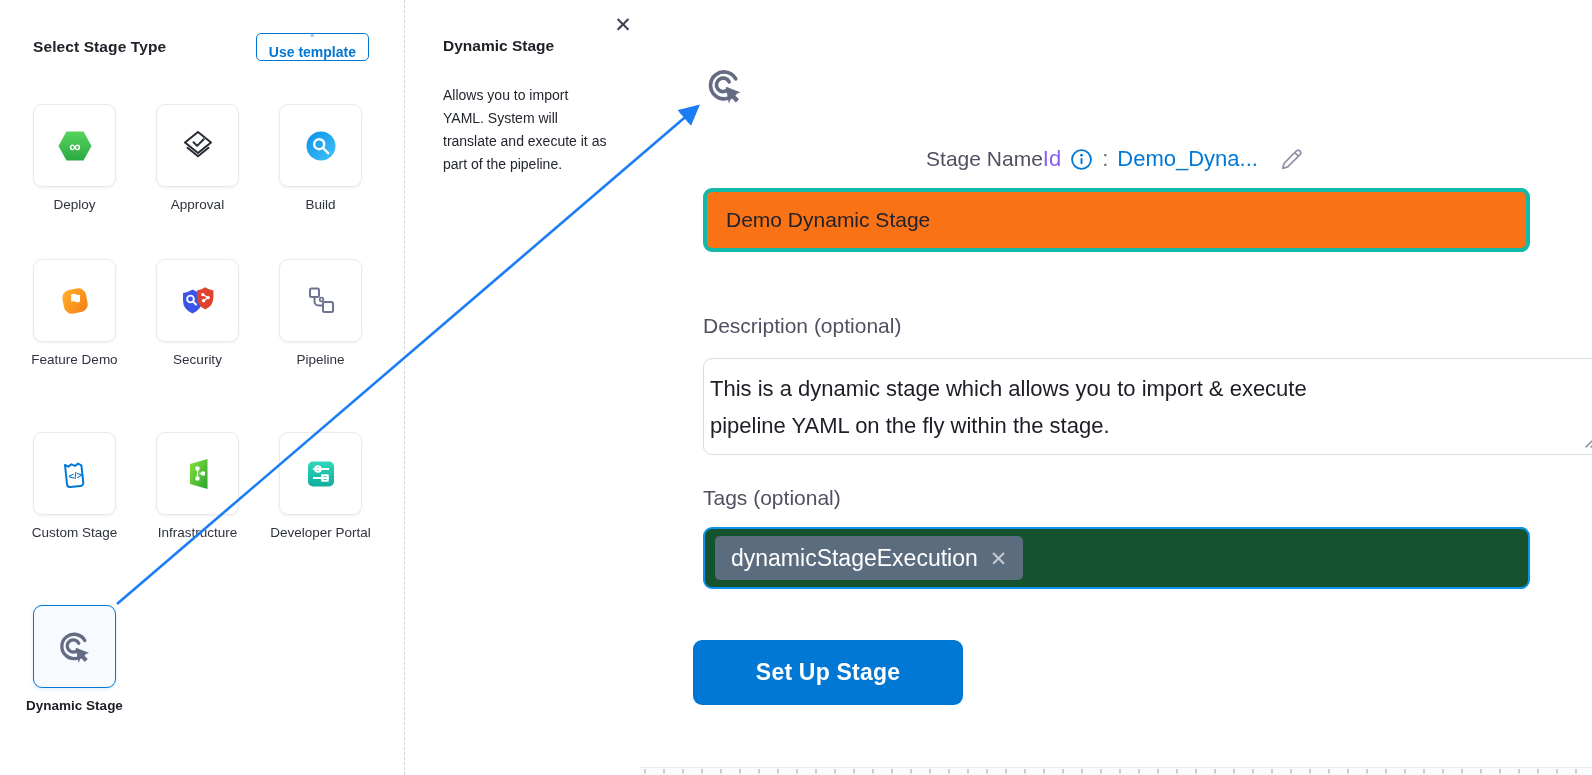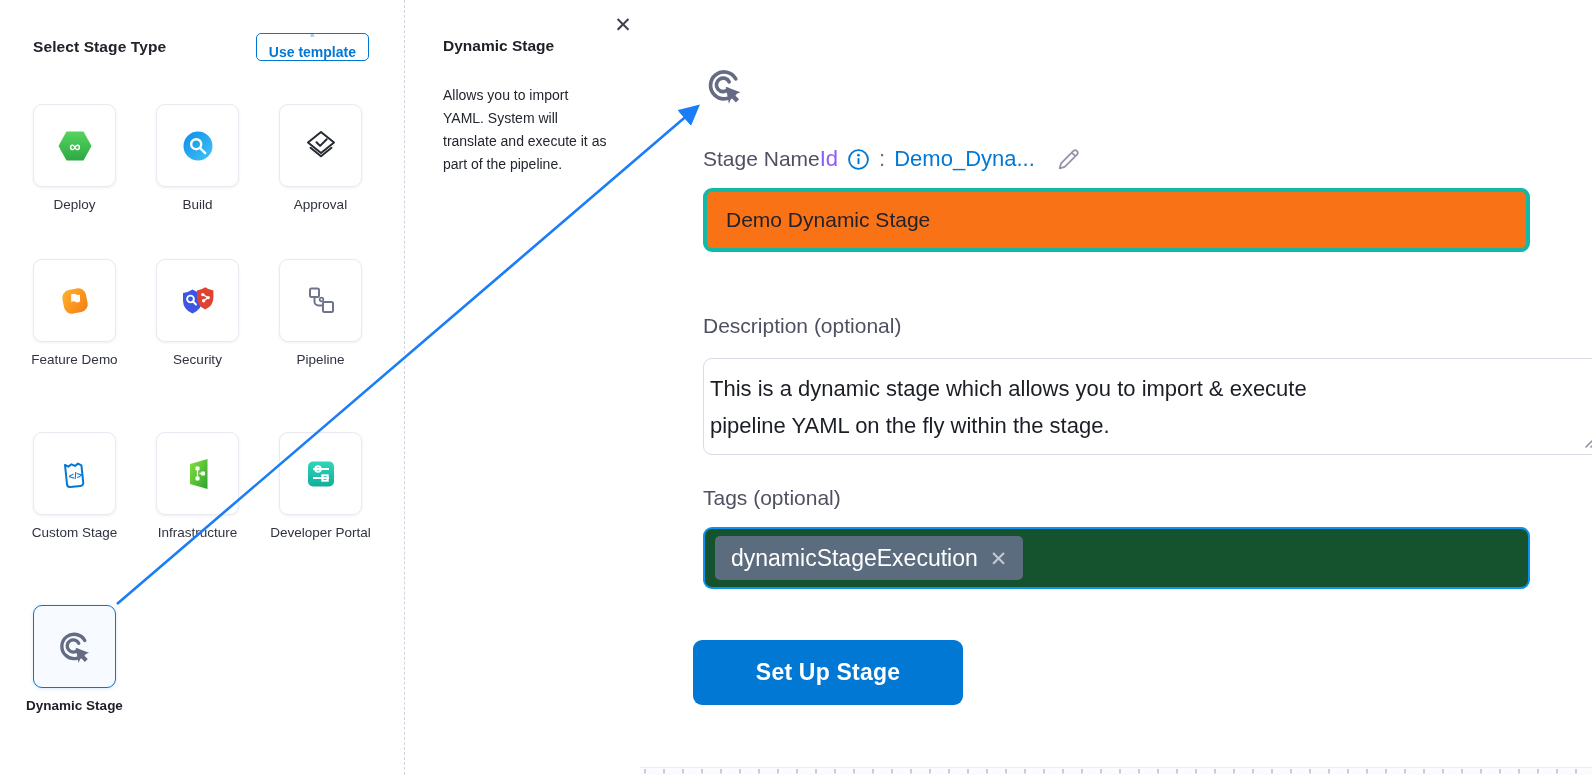--- a/index.html
+++ b/index.html
@@ -27,21 +27,21 @@
   .info-title { position:absolute; left:38px; top:37px; font-size:15.5px; font-weight:700; color:#1d1f26; }
   .info-desc { position:absolute; left:38px; top:84px; width:164px; font-size:14px; line-height:23px; color:#22262e; }
 
   
   .arrow-overlay { position:absolute; left:0; top:0; pointer-events:none; z-index:30; }
 
   
   .about-panel { position:absolute; left:640px; top:0; width:952px; height:767px; background:#fff; }
   .about-header { position:absolute; left:63px; top:64px; display:flex; align-items:center; gap:13px; }
   .about-title { font-size:27px; font-weight:700; color:#14151c; letter-spacing:.1px; }
-  .field-label-row { position:absolute; left:63px; top:144px; width:827px; display:flex; align-items:center; justify-content:flex-start; }
+  .field-label-row { position:absolute; left:63px; top:144px; width:827px; display:flex; align-items:center; justify-content:center; }
   .field-label { font-size:21px; font-weight:500; color:#4f5162; }
   .id-group { display:flex; align-items:center; gap:9px; }
   .id-label { font-size:22px; color:#8b5cf6; }
   .id-colon { font-size:22px; color:#6b6d85; }
   .id-value { font-size:22px; font-weight:500; color:#0278d5; cursor:pointer; }
   .pencil-btn { margin-left:10px; width:30px; height:30px; background:transparent; border:none; cursor:pointer; display:flex; align-items:center; justify-content:center; }
   .name-input { position:absolute; left:63px; top:188px; width:827px; height:64px; border:4px solid #14b8a6; border-radius:9px; padding:0 19px; font-size:21px; color:#22222a; font-family:"Liberation Sans",sans-serif; outline:none; background:#f97316; }
   .desc-label { position:absolute; left:63px; top:314px; font-size:21px; font-weight:500; color:#4f5162; }
   .desc-box { position:absolute; left:63px; top:358px; width:901px; height:97px; border:1px solid #d9dae6; border-radius:9px; background:#fff; padding:11px 6px; cursor:text; }
   .desc-text { width:648px; font-size:22px; line-height:37px; color:#1c1e26; }
@@ -90,44 +90,44 @@
               </defs>
             <polygon points="3.5,20 11.5,5.5 28.5,5.5 36.5,20 28.5,34.5 11.5,34.5" fill="url(#gGreen)" stroke="none" rx="3"></polygon>
             <text x="20" y="25.8" text-anchor="middle" font-size="16" font-weight="bold" fill="#ffffff" font-family="Liberation Sans, sans-serif">∞</text>
           </svg>
         </div>
         <div class="card-label">Deploy</div>
       </div>
       <div class="stage-card">
         <div class="card-box">
           <svg width="40" height="40" viewBox="0 0 40 40">
-            <defs>
-                <linearGradient id="gBlue" x1="0" y1="0" x2="1" y2="1">
-                  <stop offset="0" stop-color="#0a8fe9"></stop>
-                  <stop offset="1" stop-color="#45c3f7"></stop>
-                </linearGradient>
-              </defs>
-            <circle cx="20" cy="20" r="14.5" fill="url(#gBlue)"></circle>
-            <circle cx="18.2" cy="18.2" r="5" fill="none" stroke="#ffffff" stroke-width="2.4"></circle>
-            <line x1="22" y1="22" x2="27.2" y2="27.2" stroke="#ffffff" stroke-width="2.4" stroke-linecap="round"></line>
-          </svg>
-        </div>
-        <div class="card-label">Build</div>
-      </div>
-      <div class="stage-card">
-        <div class="card-box">
-          <svg width="40" height="40" viewBox="0 0 40 40">
             <g fill="none" stroke="#262b33" stroke-width="2" stroke-linejoin="round" stroke-linecap="round">
               <path d="M20 6 L33 16.5 20 27 7 16.5 Z"></path>
               <path d="M15.5 16.3 l3.6 3.6 6.6 -6.6"></path>
               <path d="M9.5 21.8 L20 30.2 30.5 21.8"></path>
             </g>
           </svg>
         </div>
         <div class="card-label">Approval</div>
+      </div>
+      <div class="stage-card">
+        <div class="card-box">
+          <svg width="40" height="40" viewBox="0 0 40 40">
+            <defs>
+                <linearGradient id="gBlue" x1="0" y1="0" x2="1" y2="1">
+                  <stop offset="0" stop-color="#0a8fe9"></stop>
+                  <stop offset="1" stop-color="#45c3f7"></stop>
+                </linearGradient>
+              </defs>
+            <circle cx="20" cy="20" r="14.5" fill="url(#gBlue)"></circle>
+            <circle cx="18.2" cy="18.2" r="5" fill="none" stroke="#ffffff" stroke-width="2.4"></circle>
+            <line x1="22" y1="22" x2="27.2" y2="27.2" stroke="#ffffff" stroke-width="2.4" stroke-linecap="round"></line>
+          </svg>
+        </div>
+        <div class="card-label">Build</div>
       </div>
     </div>
 
     <div class="card-row row-2">
       <div class="stage-card">
         <div class="card-box">
           <svg width="40" height="40" viewBox="0 0 40 40">
             <defs>
                 <linearGradient id="gOrange" x1="0" y1="0" x2="1" y2="1">
                   <stop offset="0" stop-color="#ffb32e"></stop>

